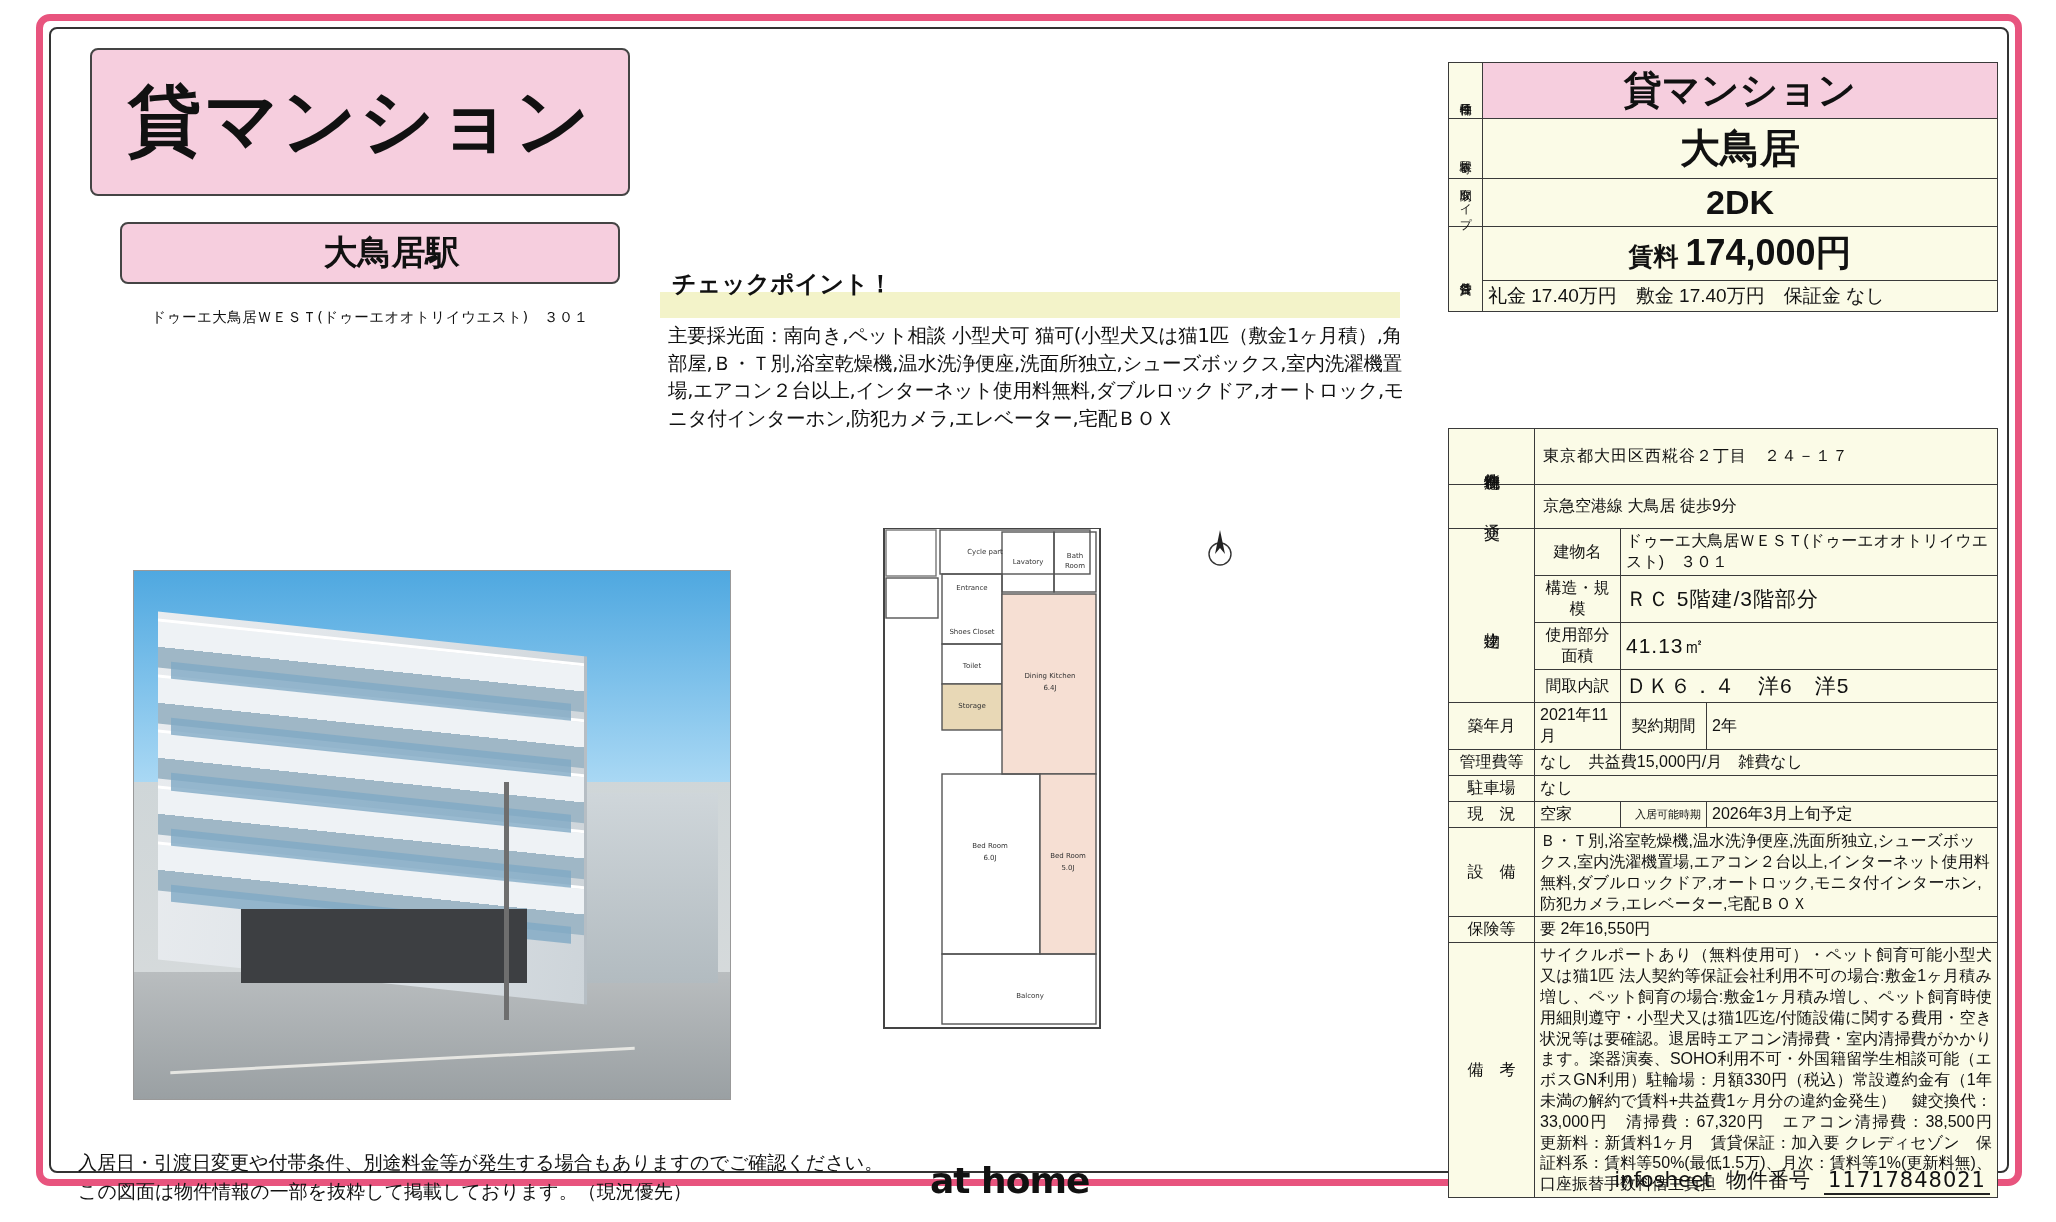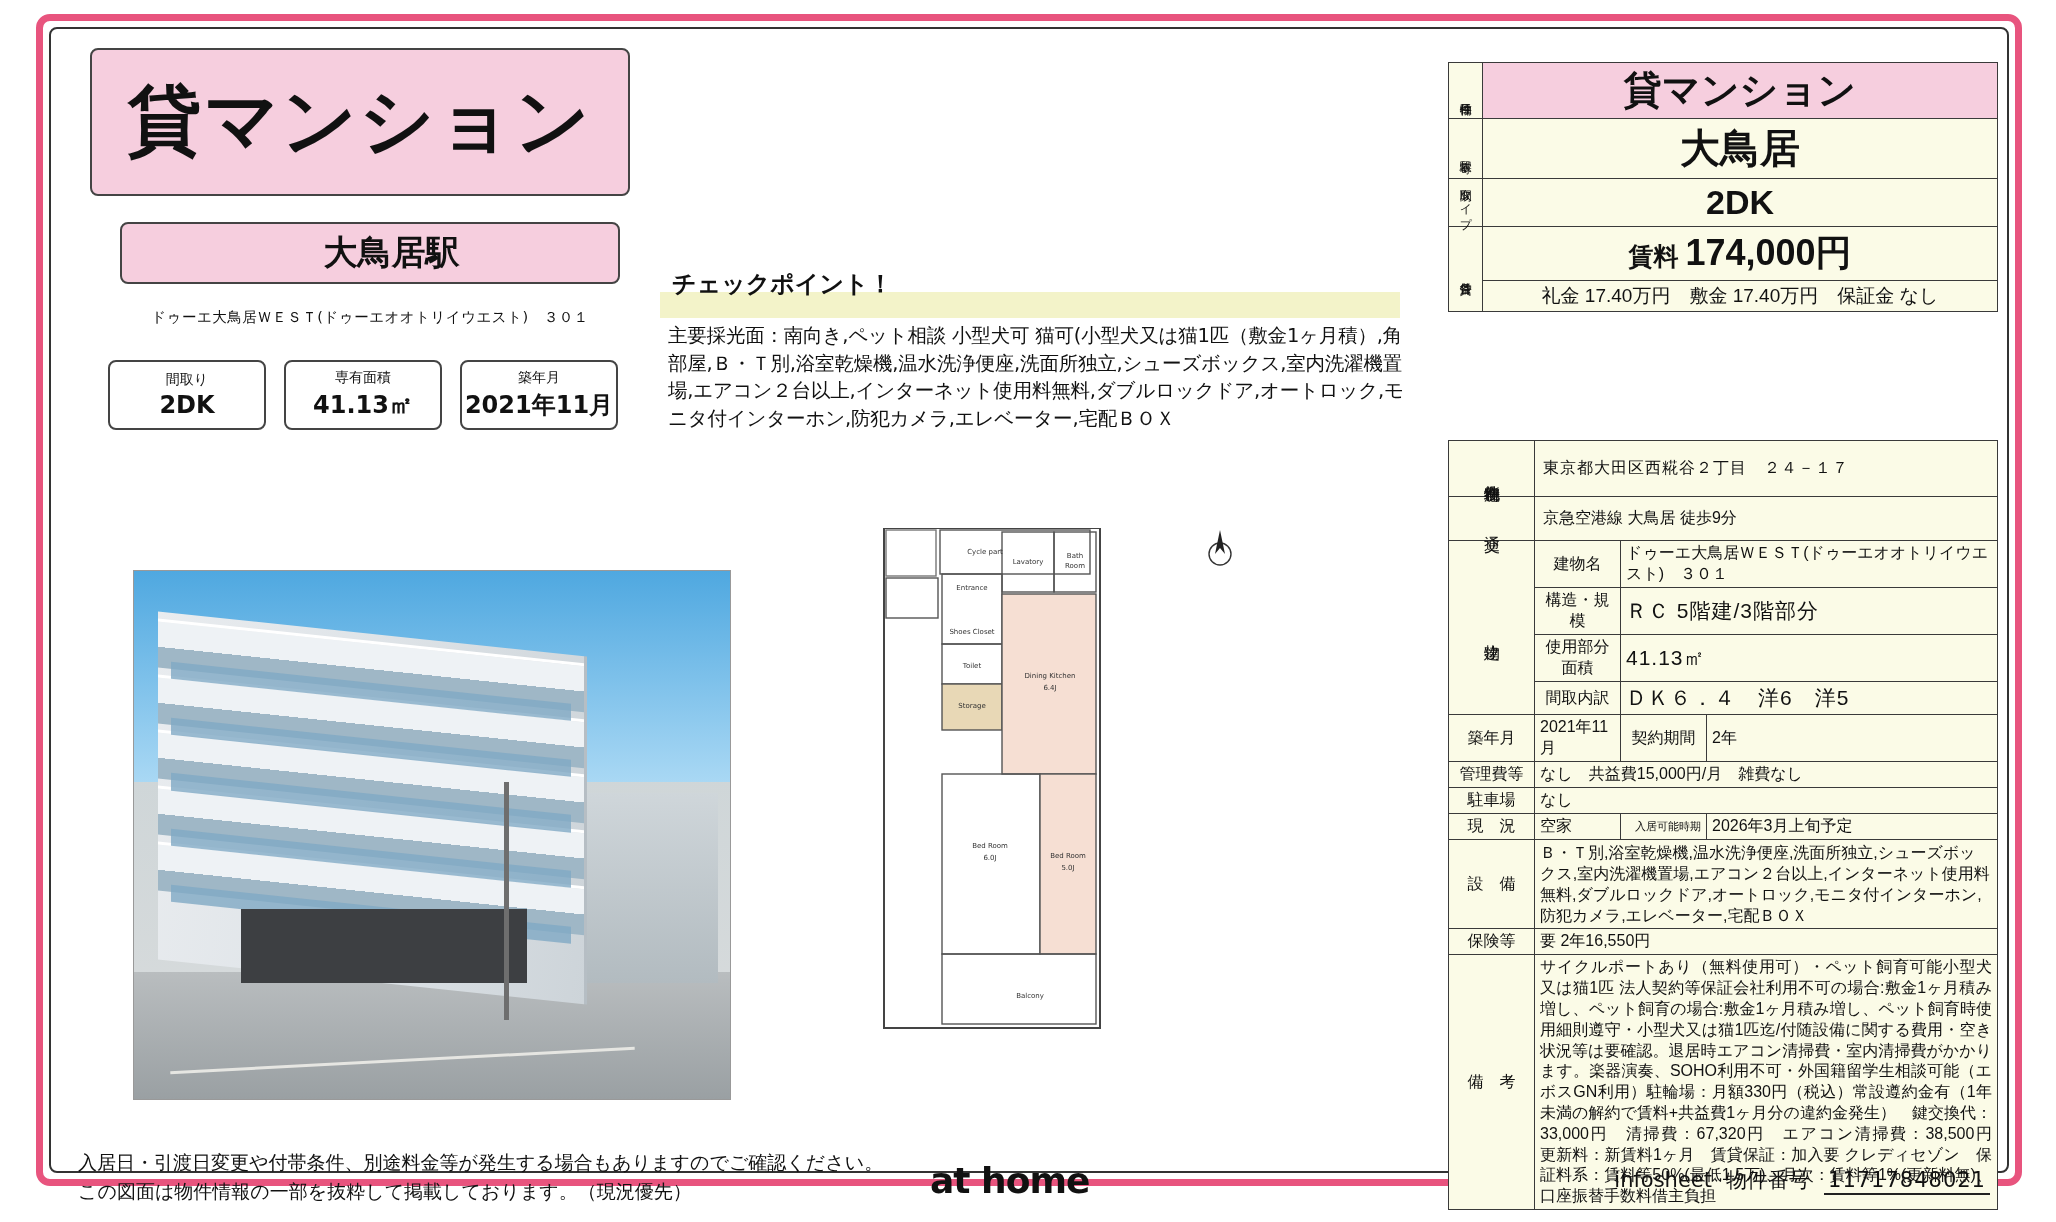--- a/index.html
+++ b/index.html
@@ -152,23 +152,23 @@
     background:#fbfbe7; letter-spacing:0;
   }
   .vlabel span { writing-mode:vertical-rl; display:inline-block; }
 
   .tbl1 { position:absolute; left:1448px; top:62px; width:550px; }
   .tbl1 .pinkrow { background:#f6cede; text-align:center; font-size:38px; font-weight:bold; }
   .tbl1 .big { text-align:center; font-size:40px; font-weight:bold;font-family:Liberation Mono, monospace; }
   .tbl1 .mid { text-align:center; font-size:34px; font-weight:bold; }
   .tbl1 .rentcell { text-align:center; font-size:25px; font-weight:bold;}
   .tbl1 .rentcell b { font-size:36px; }
-  .tbl1 .feecell { text-align:center; font-size:19px; }
-
-  .tbl2 { position:absolute; left:1448px; top:440px; width:550px; }
+  .tbl1 .feecell { font-size:19px; }
+
+  .tbl2 { position:absolute; left:1448px; top:428px; width:550px; }
   .tbl2 td { font-size:16px; }
   .addr { font-size:21px; letter-spacing:1px; padding-left:8px !important; }
   .traffic { font-size:20px; padding-left:8px !important; }
   .sublbl { width:86px; font-size:13px; text-align:center; background:#fbfbe7; }
   .v { font-size:16px; }
   .v.big2 { font-size:21px; letter-spacing:1px;}
   .small { font-size:12.5px; }
   .tiny { font-size:11px; line-height:1.32; }
   .remarks { font-size:10.5px; line-height:1.3; text-align:justify; }
 
@@ -202,34 +202,20 @@
   </div>
 
   <div class="title-box">
     <span>貸マンション</span>
   </div>
   <div class="station-box">
     <span>大鳥居駅</span>
   </div>
   <div class="bldg-name">ドゥーエ大鳥居ＷＥＳＴ(ドゥーエオオトリイウエスト)　３０１</div>
 
-  <div class="spec-row">
-    <div class="spec-cell">
-      <div class="lbl">間取り</div>
-      <div class="val">2DK</div>
-    </div>
-    <div class="spec-cell">
-      <div class="lbl">専有面積</div>
-      <div class="val">41.13㎡</div>
-    </div>
-    <div class="spec-cell">
-      <div class="lbl">築年月</div>
-      <div class="val">2021年11月</div>
-    </div>
-  </div>
 
   <div class="cp-bar"></div>
   <div class="cp-title">チェックポイント！</div>
   <div class="cp-text">主要採光面：南向き,ペット相談 小型犬可 猫可(小型犬又は猫1匹（敷金1ヶ月積）,角部屋,Ｂ・Ｔ別,浴室乾燥機,温水洗浄便座,洗面所独立,シューズボックス,室内洗濯機置場,エアコン２台以上,インターネット使用料無料,ダブルロックドア,オートロック,モニタ付インターホン,防犯カメラ,エレベーター,宅配ＢＯＸ</div>
 
   <div class="photo">
     <div class="sky"></div>
     <div class="ground"></div>
     <div class="bldg">
       <div class="floor" style="top:2%"></div>

